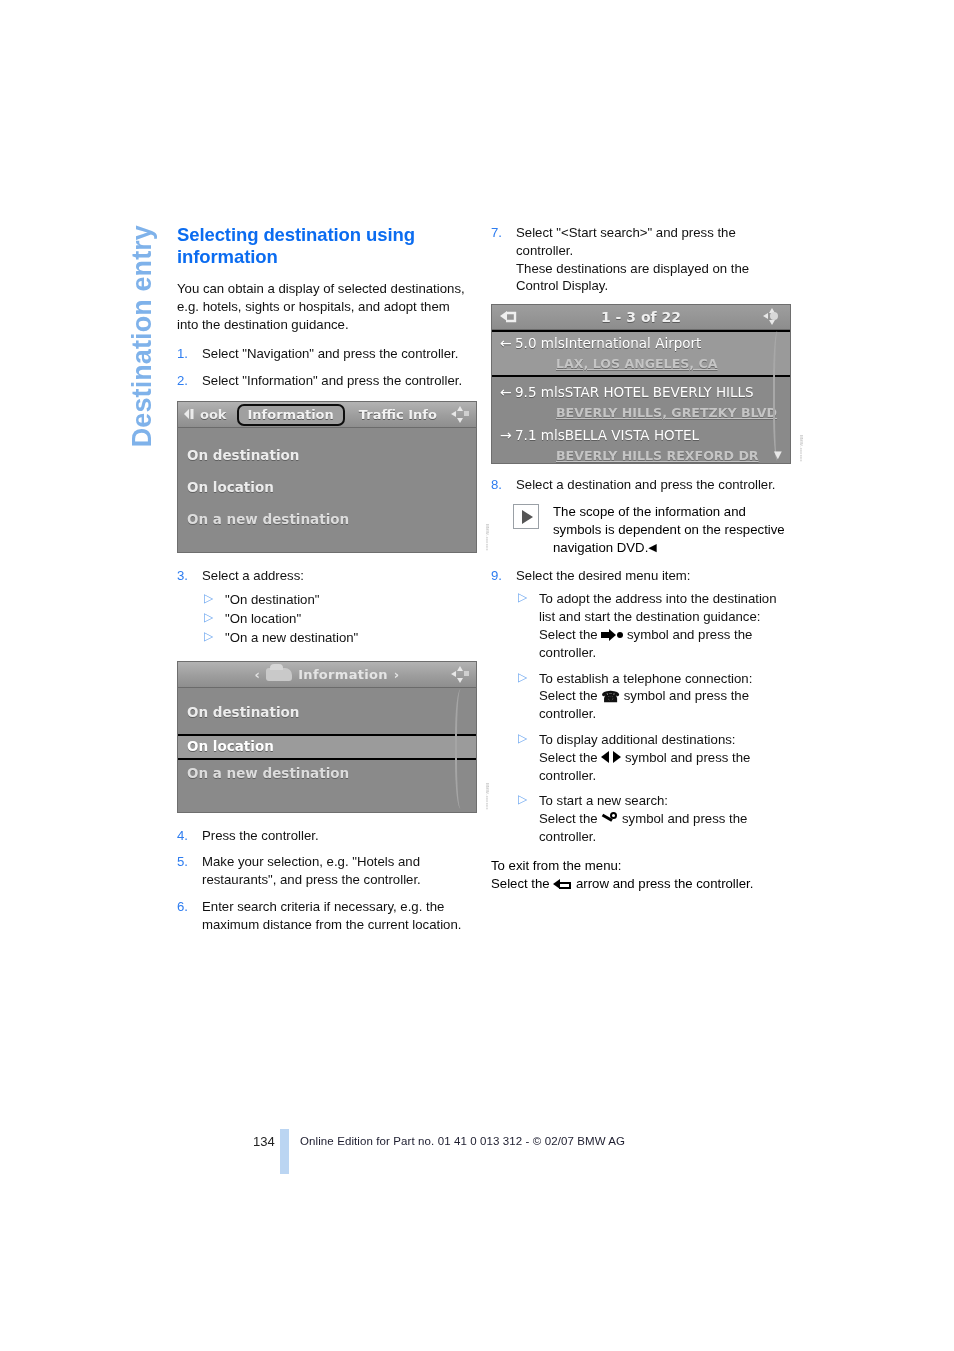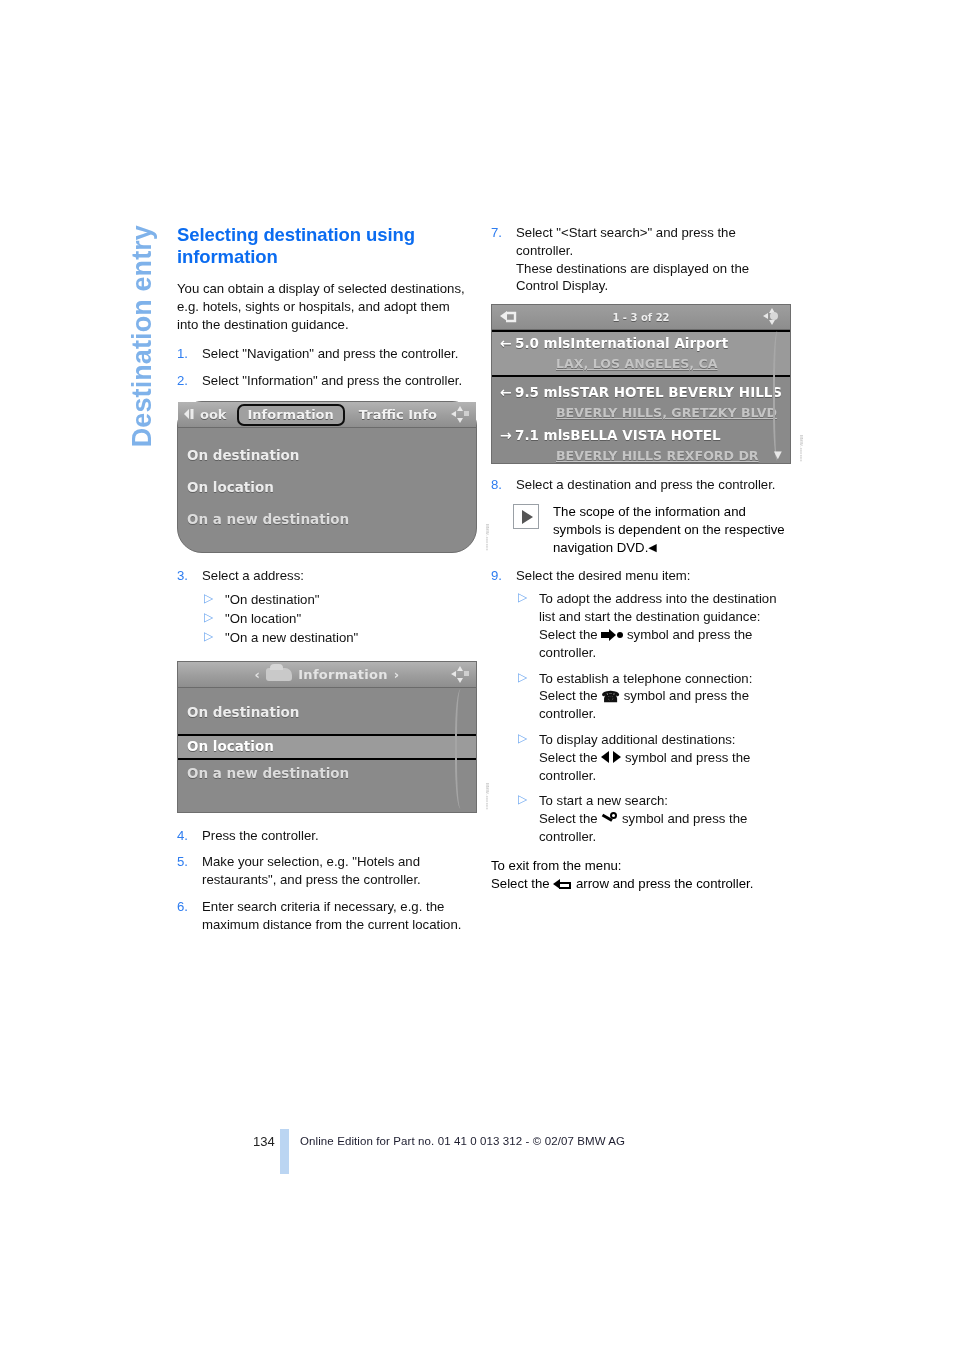--- a/index.html
+++ b/index.html
@@ -223,31 +223,31 @@
   }
 
   
   .shot-b{height:160px;}
   .bar3{
     height:24px;
     background:linear-gradient(180deg,#9e9e9e 0%, #8d8d8d 100%);
     border-bottom:1px solid #6b6b6b;
     display:flex;align-items:center;justify-content:center;position:relative;
   }
-  .bar3 .count{color:#efefef;font-size:10px;font-weight:bold;text-shadow:0 1px 0 #5c5c5c;}
+  .bar3 .count{color:#efefef;font-size:14px;font-weight:bold;text-shadow:0 1px 0 #5c5c5c;}
   .bar3 .backico{position:absolute;left:8px;top:4px;}
   .bar3 .compass{position:absolute;right:8px;top:2px;}
   .dest{padding:0;}
   .dest .entry{padding-left:8px;}
   .dest .entry.sel{
     border-top:2.5px solid #000;border-bottom:2.5px solid #000;
     background:#9a9a9a;margin-bottom:4px;
   }
   .dest .l1{
-    color:#ffffff;font-size:13.5px;font-weight:bold;height:22px;line-height:22px;
+    color:#ffffff;font-size:13.5px;font-weight:normal;height:22px;line-height:22px;
     text-shadow:0 1px 0 #5d5d5d;white-space:nowrap;
   }
   .dest .l2{
     color:#c5c5c5;font-size:12.6px;font-weight:bold;height:21px;line-height:19px;
     padding-left:56px;text-shadow:0 1px 0 #6c6c6c;white-space:nowrap;text-decoration:underline;
   }
   .dest .dist{display:inline-block;min-width:48px;}
   .dest .ar{display:inline-block;width:15px;font-size:14px;}
   .vbar{
     position:absolute;right:6px;top:26px;bottom:2px;width:9px;
@@ -288,21 +288,21 @@
       <li>
         <span class="num">1.</span>
         <span>Select "Navigation" and press the controller.</span>
       </li>
       <li>
         <span class="num">2.</span>
         <span>Select "Information" and press the controller.</span>
       </li>
     </ol>
 
-    <div class="shot shot-a" style="margin-top:12px;border-radius:25px;">
+    <div class="shot shot-a" style="margin-top:12px;">
       <div class="bar">
         <span class="tabtxt tab-left">
           <svg class="lcar" width="13" height="12" viewBox="0 0 13 12">
             <polygon points="6,1 6,11 1,6" fill="#efefef"></polygon>
               <rect x="7.5" y="1" width="3" height="10" fill="#efefef"></rect>
           </svg>
           <span>ook</span>
         </span>
         <span class="tabtxt tab-sel">Information</span>
         <span class="tabtxt tab-plain">Traffic Info</span>

